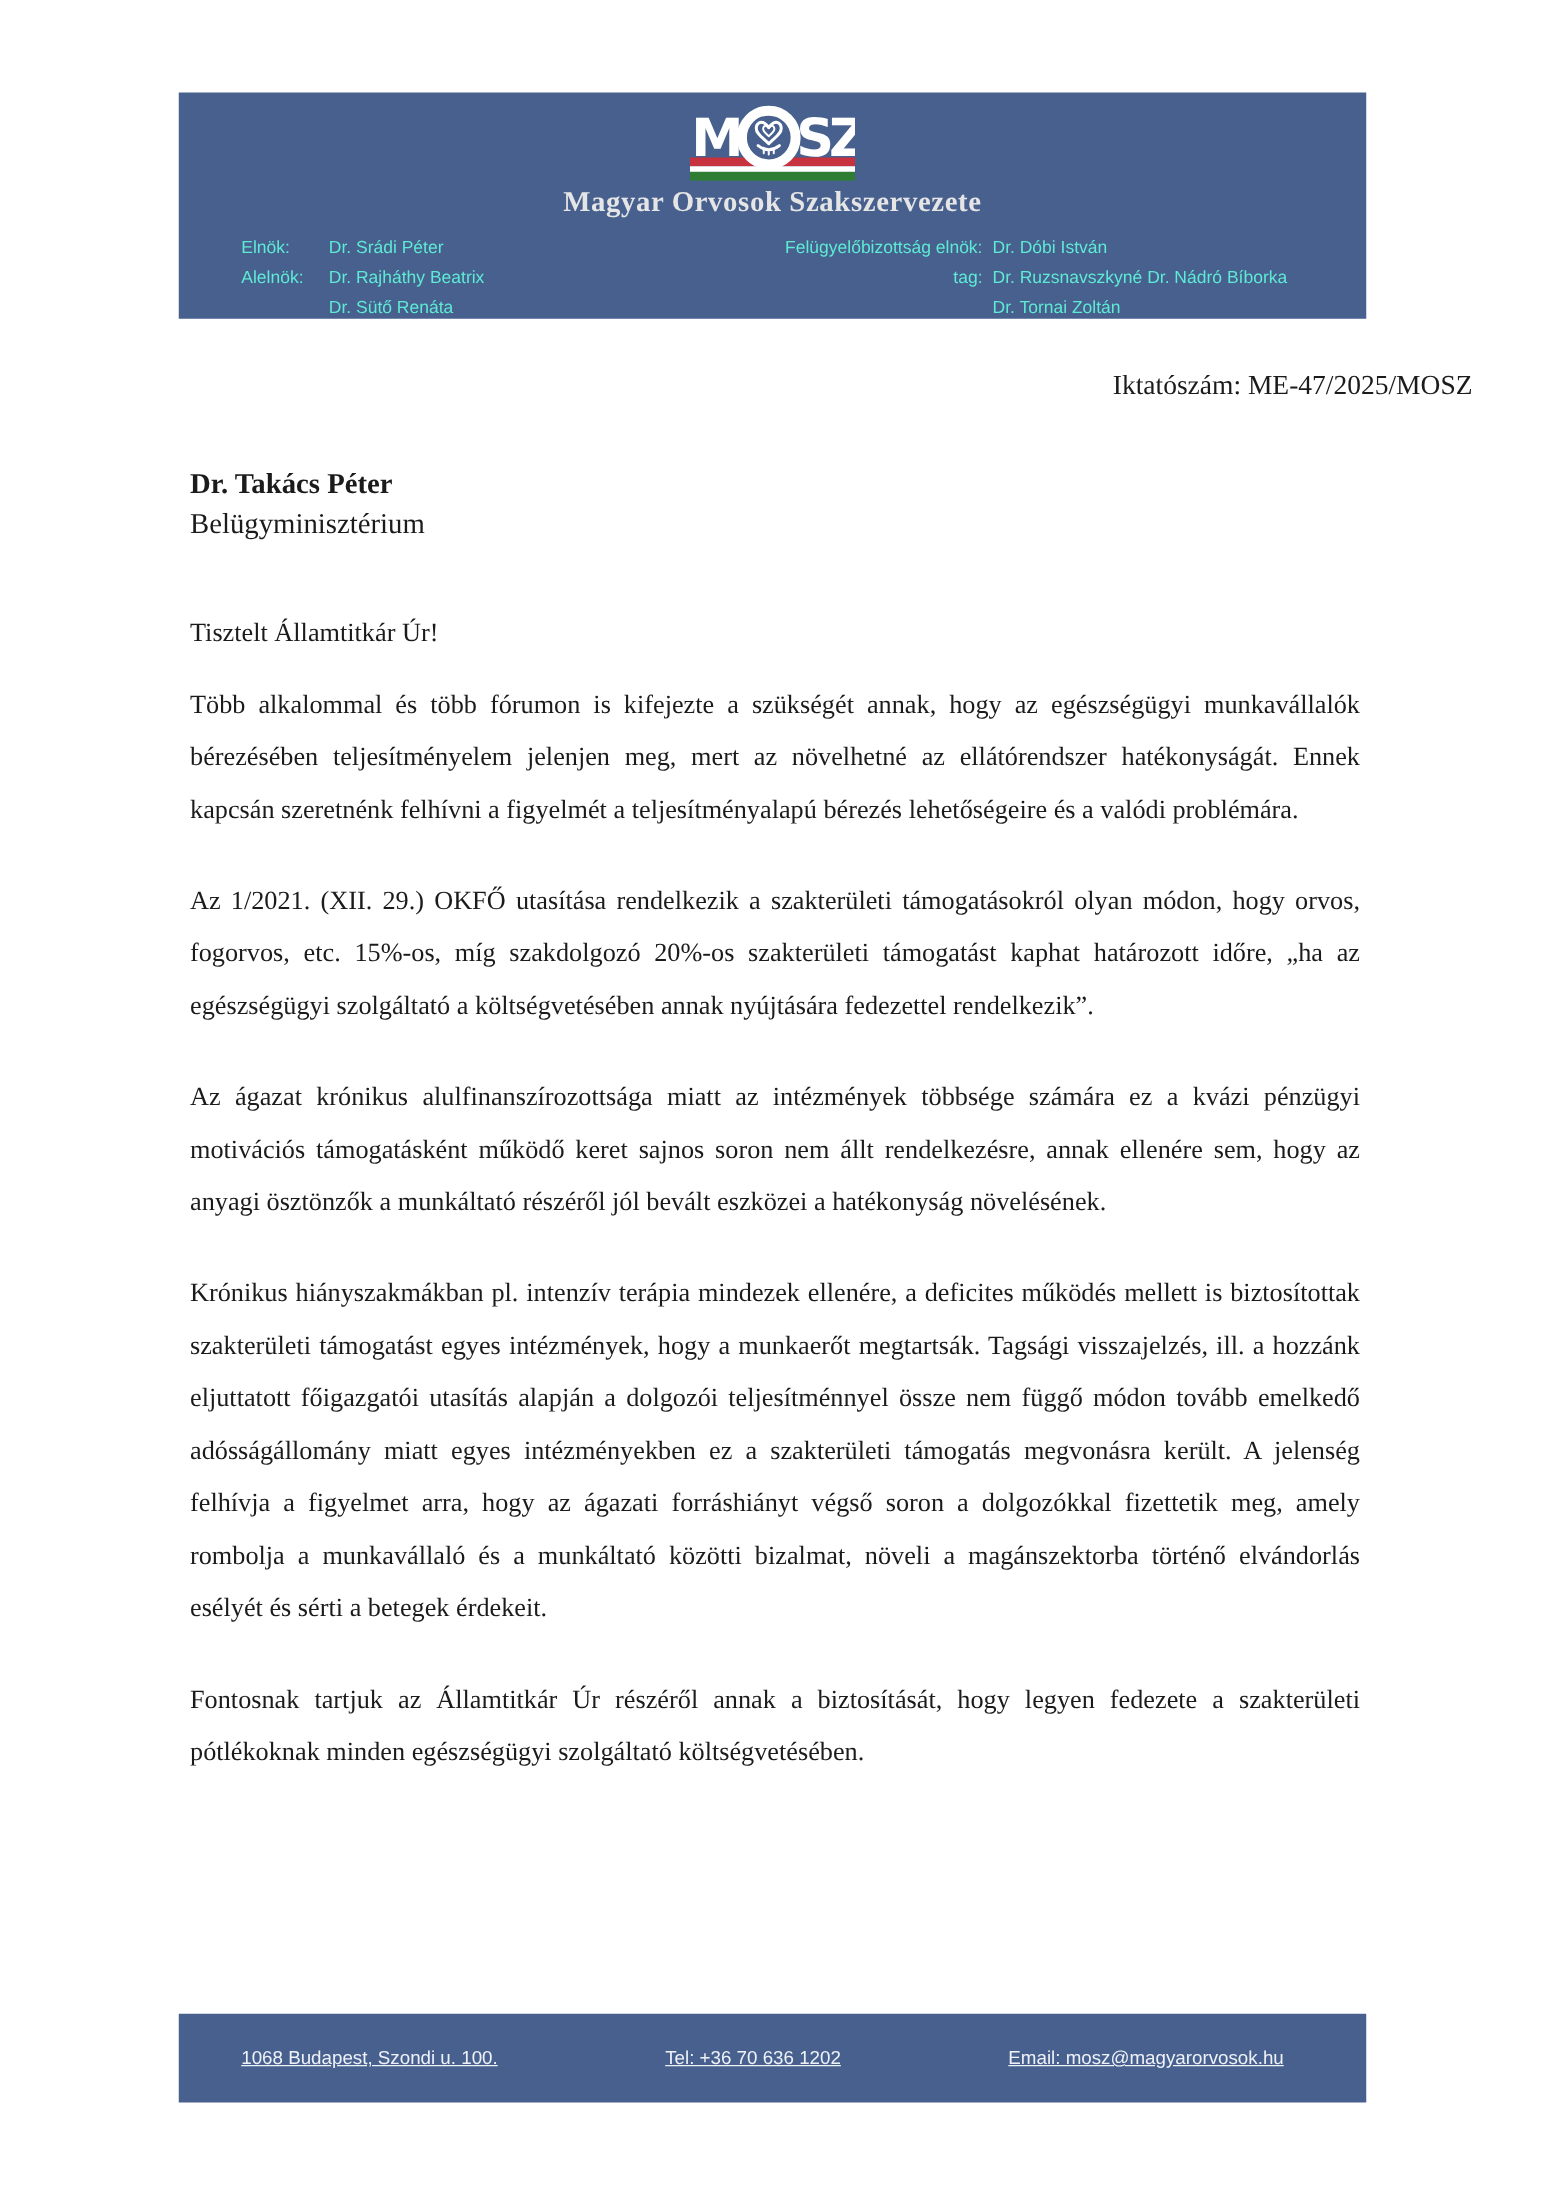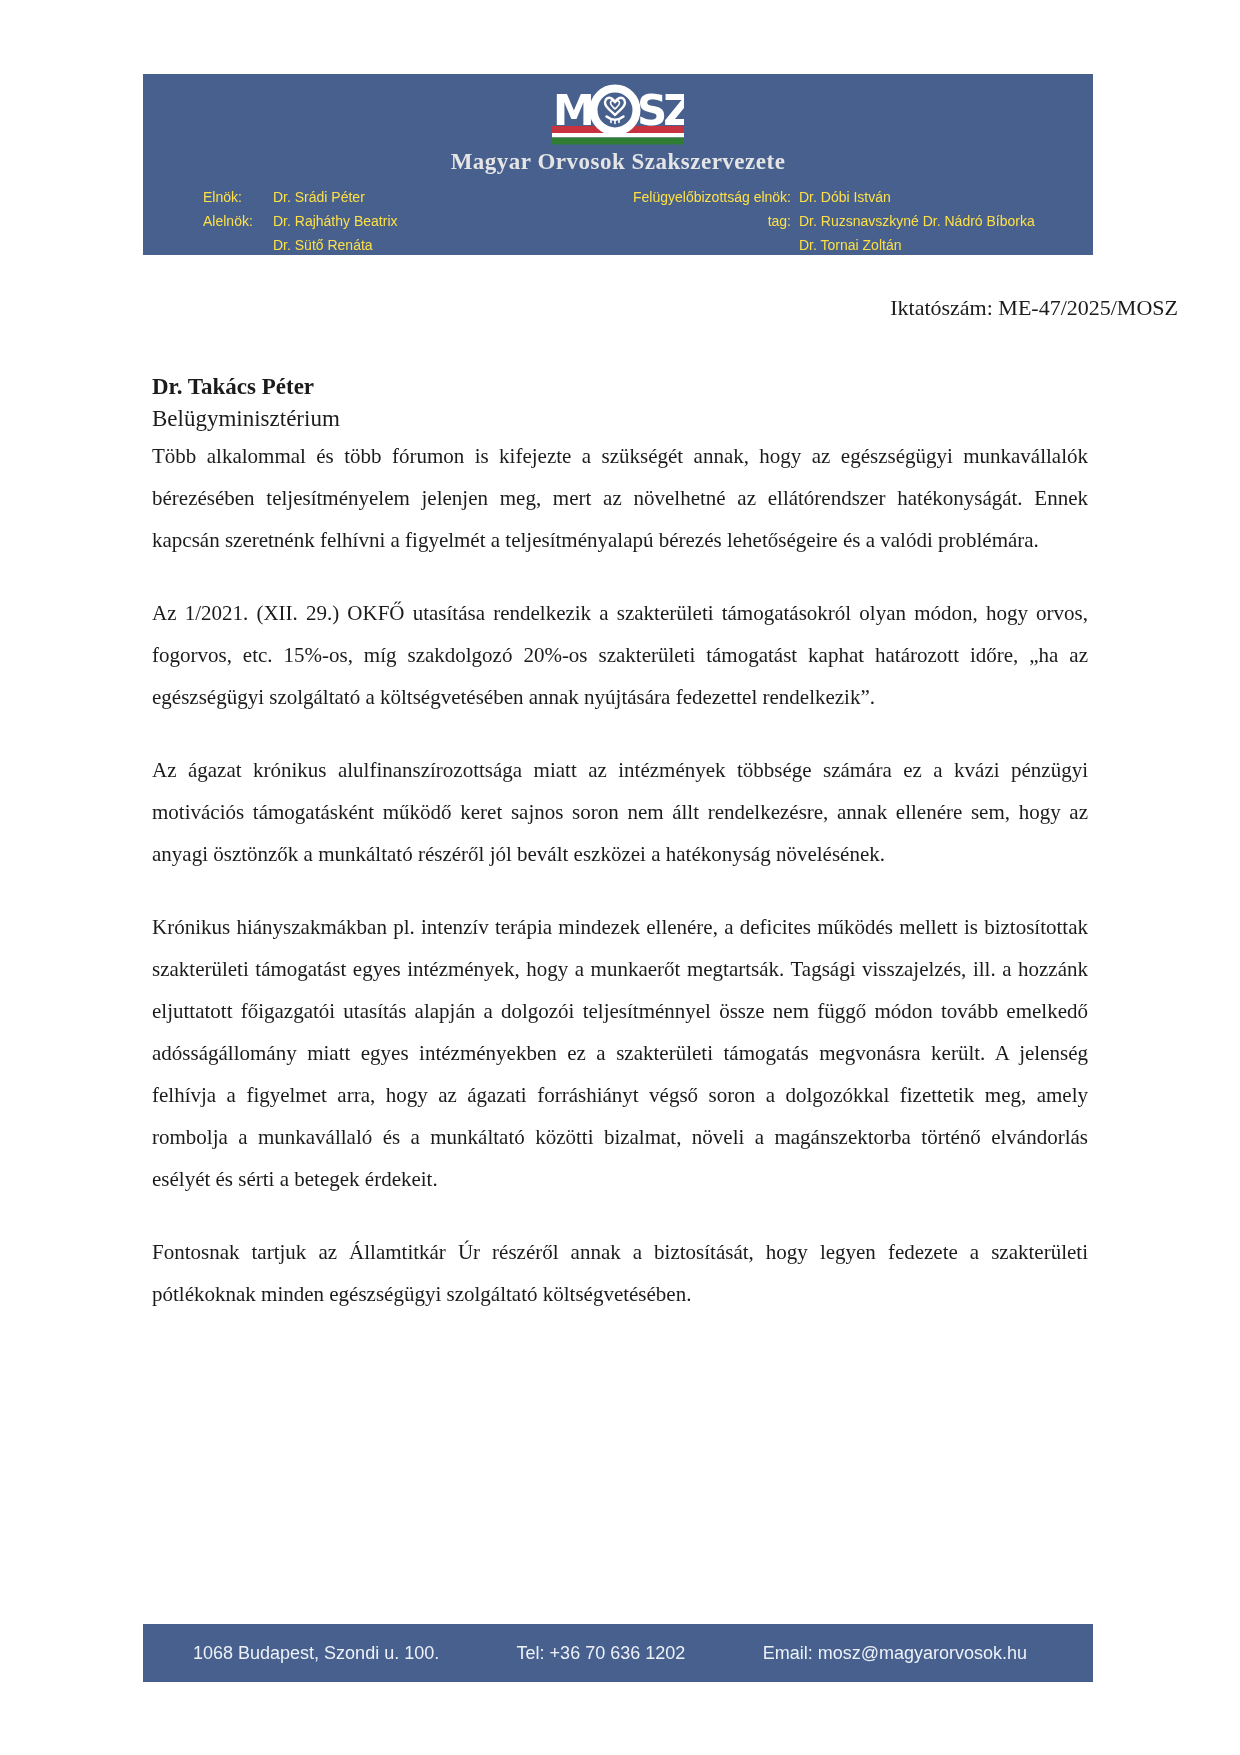--- a/index.html
+++ b/index.html
@@ -34,22 +34,21 @@
     margin-top: 3px;
     line-height: 26px;
   }
   .officers {
     display: grid;
     grid-template-columns: 1fr 1fr;
     margin-top: 10px;
     font-family: "Liberation Sans", sans-serif;
     font-size: 14px;
     line-height: 24px;
-    color: #fde047;
-    padding-left: 10px;
+    color: #5eead4;
   }
   .off-grid-left {
     display: grid;
     grid-template-columns: 62px auto;
     column-gap: 8px;
     padding-left: 50px;
     align-content: start;
   }
   .off-grid-right {
     display: grid;
@@ -86,29 +85,30 @@
     font-size: 21px;
     line-height: 42px;
     text-align: justify;
     margin-bottom: 31px;
   }
   .footer-band {
     position: absolute;
     left: 143px;
     bottom: 73px;
     width: 950px;
-    height: 58px;
+    height: 71px;
     background: #47608E;
     display: flex;
     align-items: center;
     justify-content: space-between;
     padding: 0 66px 0 50px;
     font-family: "Liberation Sans", sans-serif;
-    font-size: 18px;
+    font-size: 15px;
     color: #eef2f8;
+    text-decoration: underline;
   }
 </style>
 </head>
 <body>
 
 <div class="page">
 
   <header class="band header-band">
     <div class="logo-wrap">
       <svg width="132" height="64" viewBox="0 0 132 64" aria-hidden="true">
@@ -149,20 +149,21 @@
     </div>
   </header>
 
   <div class="ref-line">Iktatószám: ME-47/2025/MOSZ</div>
 
   <div class="recipient">
     <div class="recipient-name">Dr. Takács Péter</div>
     <div>Belügyminisztérium</div>
   </div>
 
+  <div class="salutation">Tisztelt Államtitkár Úr!</div>
 
   <div class="body-text">
     <p>Több alkalommal és több fórumon is kifejezte a szükségét annak, hogy az egészségügyi munkavállalók bérezésében teljesítményelem jelenjen meg, mert az növelhetné az ellátórendszer hatékonyságát. Ennek kapcsán szeretnénk felhívni a figyelmét a teljesítményalapú bérezés lehetőségeire és a valódi problémára.</p>
     <p>Az 1/2021. (XII. 29.) OKFŐ utasítása rendelkezik a szakterületi támogatásokról olyan módon, hogy orvos, fogorvos, etc. 15%-os, míg szakdolgozó 20%-os szakterületi támogatást kaphat határozott időre, „ha az egészségügyi szolgáltató a költségvetésében annak nyújtására fedezettel rendelkezik”.</p>
     <p>Az ágazat krónikus alulfinanszírozottsága miatt az intézmények többsége számára ez a kvázi pénzügyi motivációs támogatásként működő keret sajnos soron nem állt rendelkezésre, annak ellenére sem, hogy az anyagi ösztönzők a munkáltató részéről jól bevált eszközei a hatékonyság növelésének.</p>
     <p>Krónikus hiányszakmákban pl. intenzív terápia mindezek ellenére, a deficites működés mellett is biztosítottak szakterületi támogatást egyes intézmények, hogy a munkaerőt megtartsák. Tagsági visszajelzés, ill. a hozzánk eljuttatott főigazgatói utasítás alapján a dolgozói teljesítménnyel össze nem függő módon tovább emelkedő adósságállomány miatt egyes intézményekben ez a szakterületi támogatás megvonásra került. A jelenség felhívja a figyelmet arra, hogy az ágazati forráshiányt végső soron a dolgozókkal fizettetik meg, amely rombolja a munkavállaló és a munkáltató közötti bizalmat, növeli a magánszektorba történő elvándorlás esélyét és sérti a betegek érdekeit.</p>
     <p>Fontosnak tartjuk az Államtitkár Úr részéről annak a biztosítását, hogy legyen fedezete a szakterületi pótlékoknak minden egészségügyi szolgáltató költségvetésében.</p>
   </div>
 
   <footer class="footer-band">

